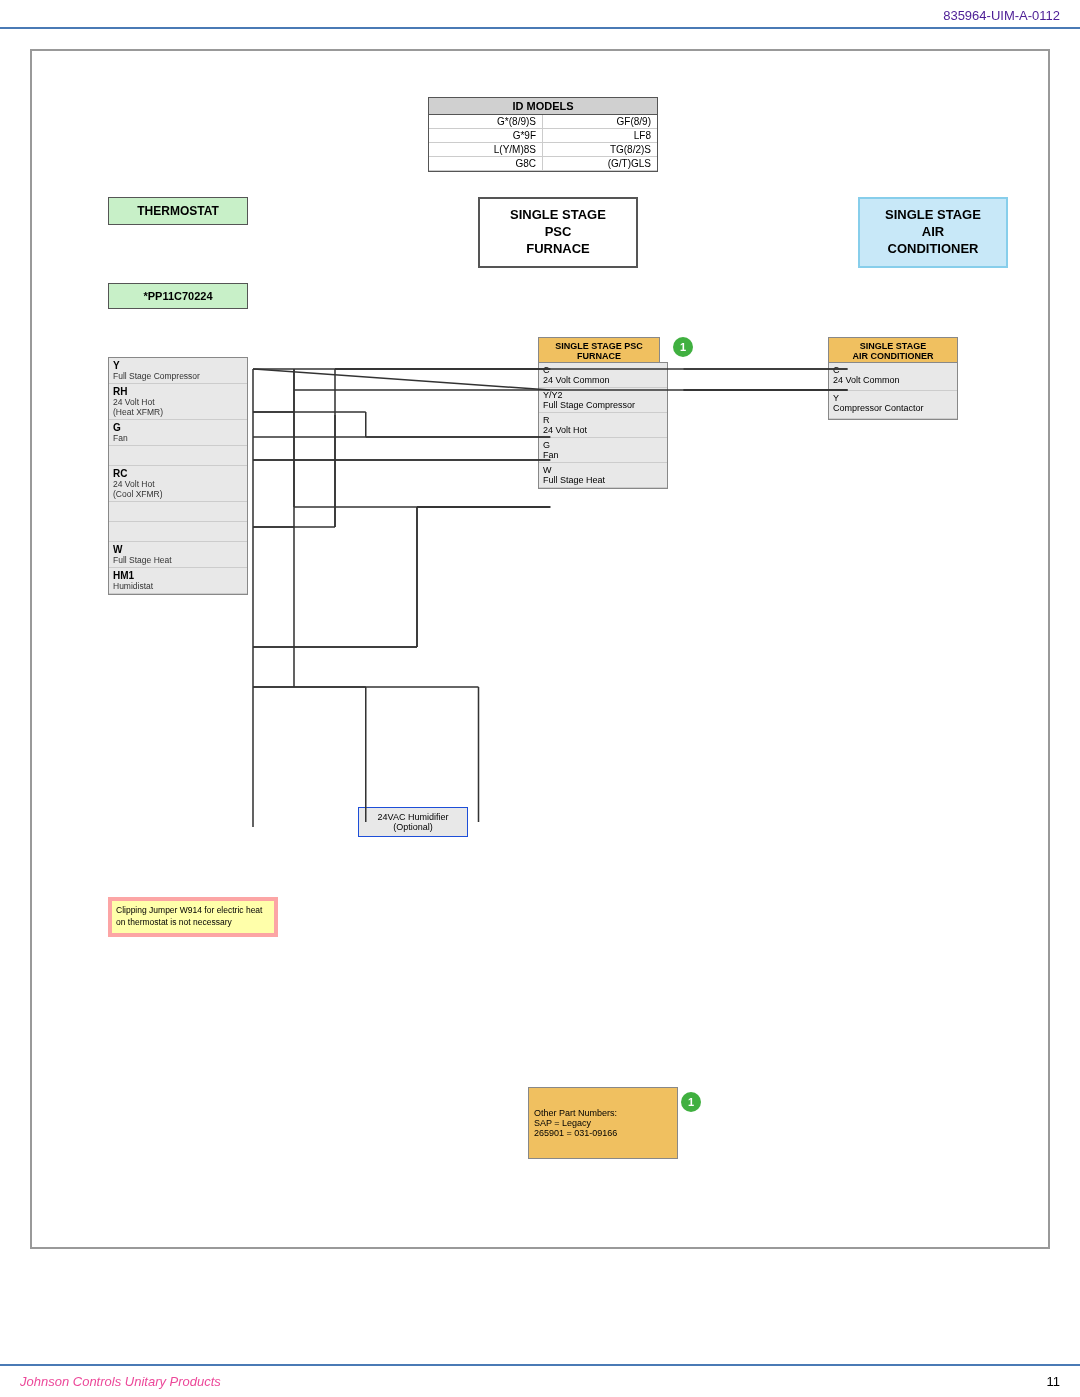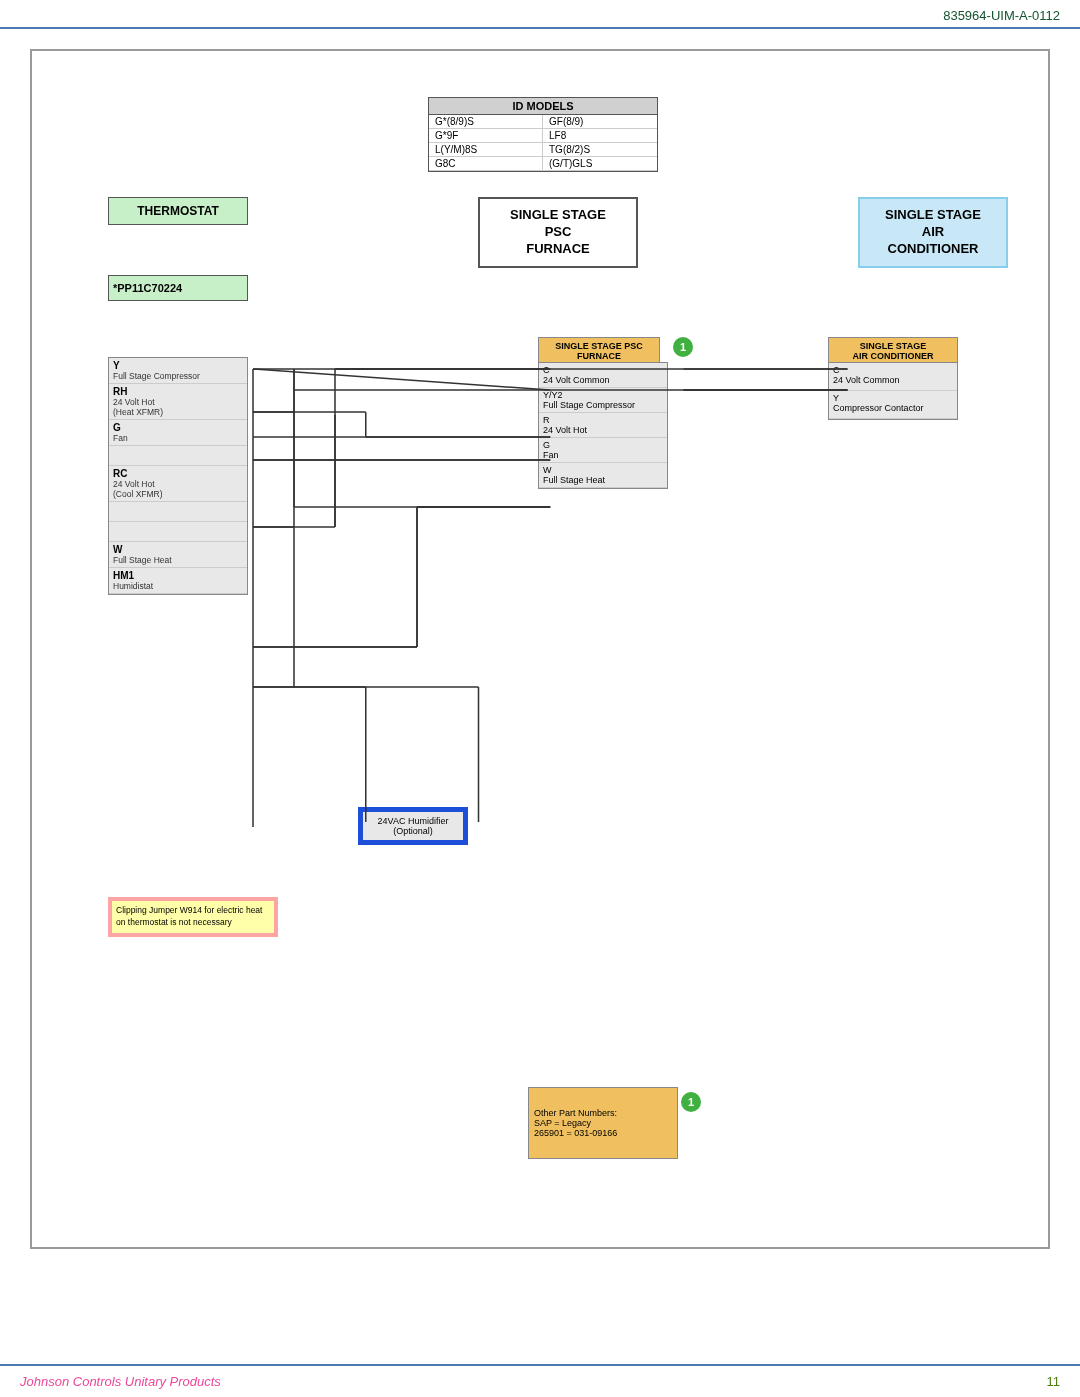--- a/index.html
+++ b/index.html
@@ -13,21 +13,21 @@
 
     
     .page-header {
       display: flex;
       justify-content: flex-end;
       padding: 8px 20px 4px;
       border-bottom: 2px solid #4a7ab5;
     }
     .page-header-num {
       font-size: 13px;
-      color: #14532d;
+      color: #4c1d95;
     }
 
     
     .main-content {
       padding: 20px 30px;
       flex: 1;
     }
 
     
     .diagram-box {
@@ -81,21 +81,21 @@
     }
     .id-models-table {
       display: grid;
       grid-template-columns: 1fr 1fr;
       font-size: 10px;
     }
     .id-models-table .cell {
       padding: 1px 6px;
       border-bottom: 1px solid #ccc;
       border-right: 1px solid #ccc;
-      text-align: left;
+      text-align: right;
     }
     .id-models-table .cell:nth-child(even) {
       border-right: none;
     }
 
     
     .thermostat-box {
       position: absolute;
       top: 130px;
       left: 60px;
@@ -104,25 +104,26 @@
       width: 140px;
       text-align: center;
       padding: 6px 12px;
     }
     .thermostat-label {
       font-size: 12px;
       font-weight: bold;
     }
     .thermostat-model {
       position: absolute;
-      top: 208px;
+      top: 216px;
       left: 60px;
       border: 1px solid #555;
       background: #c8f0c8;
       width: 140px;
+      text-align: center;
       padding: 6px 4px;
       font-size: 11px;
       font-weight: bold;
     }
 
     
     .psc-furnace-box {
       position: absolute;
       top: 130px;
       left: 430px;
@@ -258,21 +259,21 @@
       height: 100%;
       pointer-events: none;
     }
 
     
     .humidifier-box {
       position: absolute;
       top: 740px;
       left: 310px;
       width: 110px;
-      border: 5px solid #1d4ed8;
+      border: 1px solid #1d4ed8;
       background: #e8e8e8;
       text-align: center;
       padding: 4px;
       font-size: 9px;
     }
 
     
     .note-box {
       position: absolute;
       top: 830px;
@@ -318,21 +319,21 @@
       padding: 8px 20px;
       border-top: 2px solid #4a7ab5;
     }
     .footer-left {
       font-size: 13px;
       font-style: italic;
       color: #ec4899;
     }
     .footer-right {
       font-size: 13px;
-      color: #4d7c0f;
+      color: #000000;
     }
   </style>
 </head>
 <body>
 
 <div class="page-header">
   <span class="page-header-num">835964-UIM-A-0112</span>
 </div>
 
 <div class="main-content">

